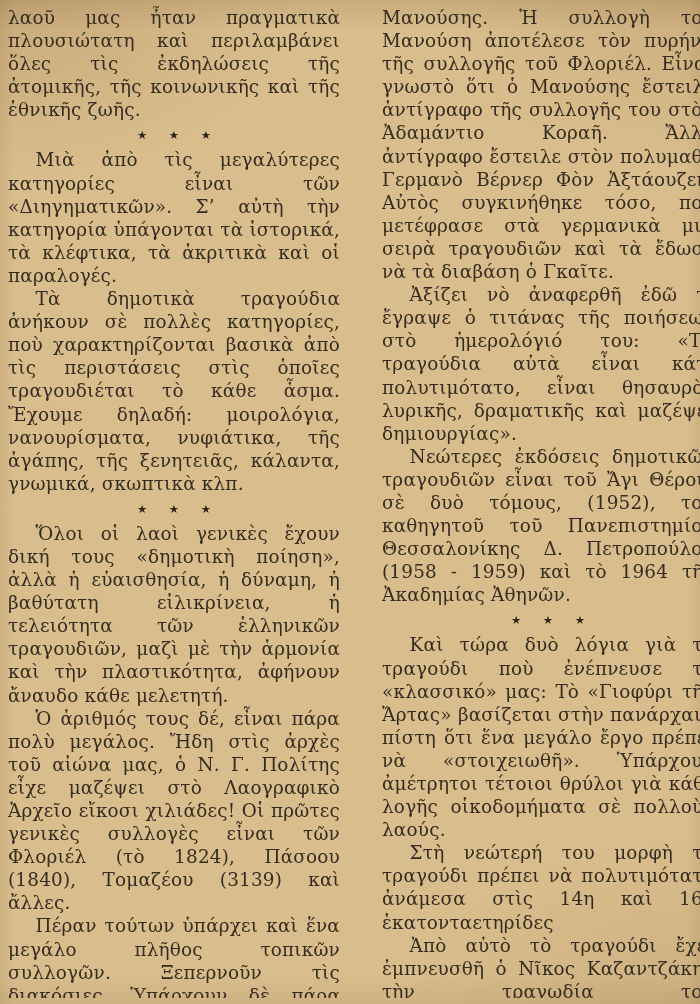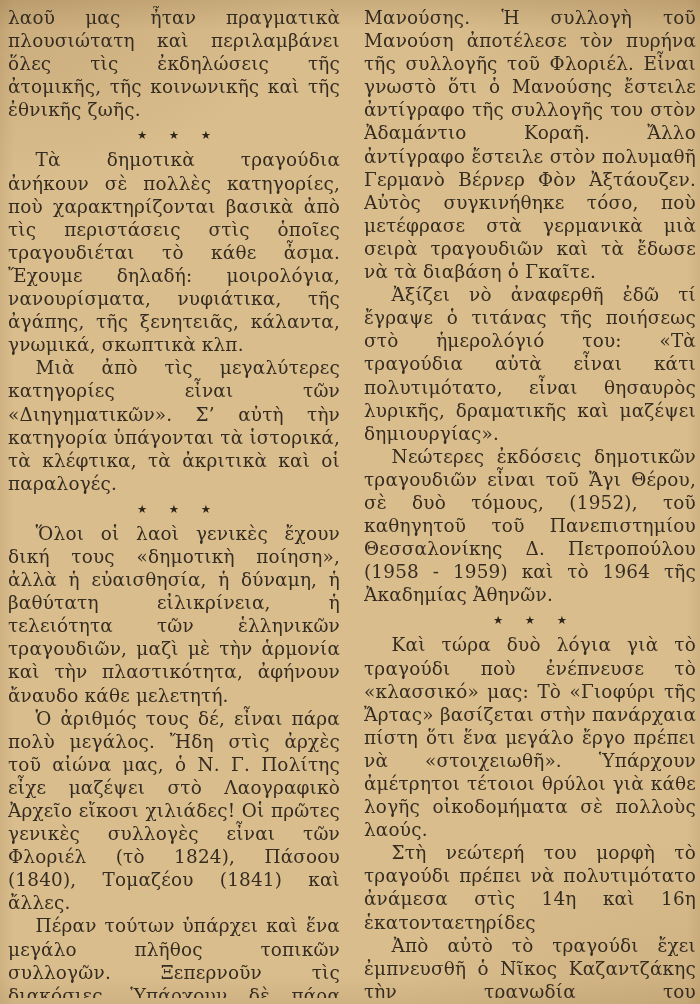--- a/index.html
+++ b/index.html
@@ -18,21 +18,21 @@
     background:
       radial-gradient(ellipse 420px 260px at 0% 0%, rgba(120,85,40,0.18), rgba(0,0,0,0) 70%),
       radial-gradient(ellipse 380px 240px at 100% 0%, rgba(120,85,40,0.14), rgba(0,0,0,0) 70%),
       radial-gradient(ellipse 420px 240px at 100% 100%, rgba(120,85,40,0.12), rgba(0,0,0,0) 70%),
       linear-gradient(180deg, rgba(110,78,36,0.16), rgba(0,0,0,0) 3%),
       linear-gradient(0deg, rgba(110,78,36,0.10), rgba(0,0,0,0) 3%),
       linear-gradient(90deg, rgba(110,78,36,0.10), rgba(0,0,0,0) 2%),
       linear-gradient(270deg, rgba(110,78,36,0.10), rgba(0,0,0,0) 2%),
       #dabd8d;
     display: flex;
-    gap: 24px;
+    gap: 42px;
   }
   .column {
     width: 332px;
     flex: 0 0 332px;
     color: #352c21;
     font-size: 18.4px;
     line-height: 23.1px;
     text-align: justify;
     letter-spacing: 0.2px;
     overflow: hidden;
@@ -55,25 +55,25 @@
     text-indent: 0;
   }
 </style>
 </head>
 <body>
 
 <div class="page">
   <div class="column">
       <p class="no-indent">λαοῦ μας ἦταν πραγματικὰ πλουσιώτατη καὶ περιλαμβάνει ὅλες τὶς ἐκδηλώσεις τῆς ἀτομικῆς, τῆς κοινωνικῆς καὶ τῆς ἐθνικῆς ζωῆς.</p>
       <div class="stars">★ ★ ★</div>
+      <p>Μιὰ ἀπὸ τὶς μεγαλύτερες κατηγορίες εἶναι τῶν «Διηγηματικῶν». Σ’ αὐτὴ τὴν κατηγορία ὑπάγονται τὰ ἱστορικά, τὰ κλέφτικα, τὰ ἀκριτικὰ καὶ οἱ παραλογές.</p>
       <p>Τὰ δημοτικὰ τραγούδια ἀνήκουν σὲ πολλὲς κατηγορίες, ποὺ χαρακτηρίζονται βασικὰ ἀπὸ τὶς περιστάσεις στὶς ὁποῖες τραγουδιέται τὸ κάθε ἆσμα. Ἔχουμε δηλαδή: μοιρολόγια, νανουρίσματα, νυφιάτικα, τῆς ἀγάπης, τῆς ξενητειᾶς, κάλαντα, γνωμικά, σκωπτικὰ κλπ.</p>
-      <p>Μιὰ ἀπὸ τὶς μεγαλύτερες κατηγορίες εἶναι τῶν «Διηγηματικῶν». Σ’ αὐτὴ τὴν κατηγορία ὑπάγονται τὰ ἱστορικά, τὰ κλέφτικα, τὰ ἀκριτικὰ καὶ οἱ παραλογές.</p>
       <div class="stars">★ ★ ★</div>
       <p>Ὅλοι οἱ λαοὶ γενικὲς ἔχουν δική τους «δημοτικὴ ποίηση», ἀλλὰ ἡ εὐαισθησία, ἡ δύναμη, ἡ βαθύτατη εἰλικρίνεια, ἡ τελειότητα τῶν ἑλληνικῶν τραγουδιῶν, μαζὶ μὲ τὴν ἁρμονία καὶ τὴν πλαστικότητα, ἀφήνουν ἄναυδο κάθε μελετητή.</p>
-      <p>Ὁ ἀριθμός τους δέ, εἶναι πάρα πολὺ μεγάλος. Ἤδη στὶς ἀρχὲς τοῦ αἰώνα μας, ὁ Ν. Γ. Πολίτης εἶχε μαζέψει στὸ Λαογραφικὸ Ἀρχεῖο εἴκοσι χιλιάδες! Οἱ πρῶτες γενικὲς συλλογὲς εἶναι τῶν Φλοριέλ (τὸ 1824), Πάσοου (1840), Τομαζέου (1841) καὶ ἄλλες.</p>
+      <p>Ὁ ἀριθμός τους δέ, εἶναι πάρα πολὺ μεγάλος. Ἤδη στὶς ἀρχὲς τοῦ αἰώνα μας, ὁ Ν. Γ. Πολίτης εἶχε μαζέψει στὸ Λαογραφικὸ Ἀρχεῖο εἴκοσι χιλιάδες! Οἱ πρῶτες γενικὲς συλλογὲς εἶναι τῶν Φλοριέλ (τὸ 1824), Πάσοου (1840), Τομαζέου (3139) καὶ ἄλλες.</p>
       <p>Πέραν τούτων ὑπάρχει καὶ ἕνα μεγάλο πλῆθος τοπικῶν συλλογῶν. Ξεπερνοῦν τὶς διακόσιες. Ὑπάρχουν δὲ πάρα πολλὰ τραγούδια ἐγκατεσπαρμένα σὲ περιοδικὰ ἢ φυλασσόμενα σὲ ἰδιωτικὲς συλλογὲς ἀδημοσίευτα.</p>
     </div>
   <div class="column">
       <p class="no-indent">Μανούσης. Ἡ συλλογὴ τοῦ Μανούση ἀποτέλεσε τὸν πυρήνα τῆς συλλογῆς τοῦ Φλοριέλ. Εἶναι γνωστὸ ὅτι ὁ Μανούσης ἔστειλε ἀντίγραφο τῆς συλλογῆς του στὸν Ἀδαμάντιο Κοραῆ. Ἄλλο ἀντίγραφο ἔστειλε στὸν πολυμαθῆ Γερμανὸ Βέρνερ Φὸν Ἀξτάουζεν. Αὐτὸς συγκινήθηκε τόσο, ποὺ μετέφρασε στὰ γερμανικὰ μιὰ σειρὰ τραγουδιῶν καὶ τὰ ἔδωσε νὰ τὰ διαβάση ὁ Γκαῖτε.</p>
       <p>Ἀξίζει νὸ ἀναφερθῆ ἐδῶ τί ἔγραψε ὁ τιτάνας τῆς ποιήσεως στὸ ἡμερολόγιό του: «Τὰ τραγούδια αὐτὰ εἶναι κάτι πολυτιμότατο, εἶναι θησαυρὸς λυρικῆς, δραματικῆς καὶ μαζέψει δημιουργίας».</p>
       <p>Νεώτερες ἐκδόσεις δημοτικῶν τραγουδιῶν εἶναι τοῦ Ἄγι Θέρου, σὲ δυὸ τόμους, (1952), τοῦ καθηγητοῦ τοῦ Πανεπιστημίου Θεσσαλονίκης Δ. Πετροπούλου (1958 - 1959) καὶ τὸ 1964 τῆς Ἀκαδημίας Ἀθηνῶν.</p>
       <div class="stars">★ ★ ★</div>
       <p>Καὶ τώρα δυὸ λόγια γιὰ τὸ τραγούδι ποὺ ἐνέπνευσε τὸ «κλασσικό» μας: Τὸ «Γιοφύρι τῆς Ἄρτας» βασίζεται στὴν πανάρχαια πίστη ὅτι ἕνα μεγάλο ἔργο πρέπει νὰ «στοιχειωθῆ». Ὑπάρχουν ἀμέτρητοι τέτοιοι θρύλοι γιὰ κάθε λογῆς οἰκοδομήματα σὲ πολλοὺς λαούς.</p>
       <p>Στὴ νεώτερή του μορφὴ τὸ τραγούδι πρέπει νὰ πολυτιμότατο ἀνάμεσα στὶς 14η καὶ 16η ἑκατονταετηρίδες</p>
       <p>Ἀπὸ αὐτὸ τὸ τραγούδι ἔχει ἐμπνευσθῆ ὁ Νῖκος Καζαντζάκης τὴν τραγωδία του «Πρωτομάστορας». Καὶ πάνω σ’ αὐτὴ τὴν τραγωδία βασίσθηκε ὁ Μανώλης Καλομοίρης γιὰ νὰ συνθέση ἕνα μελόδραμα.</p>

